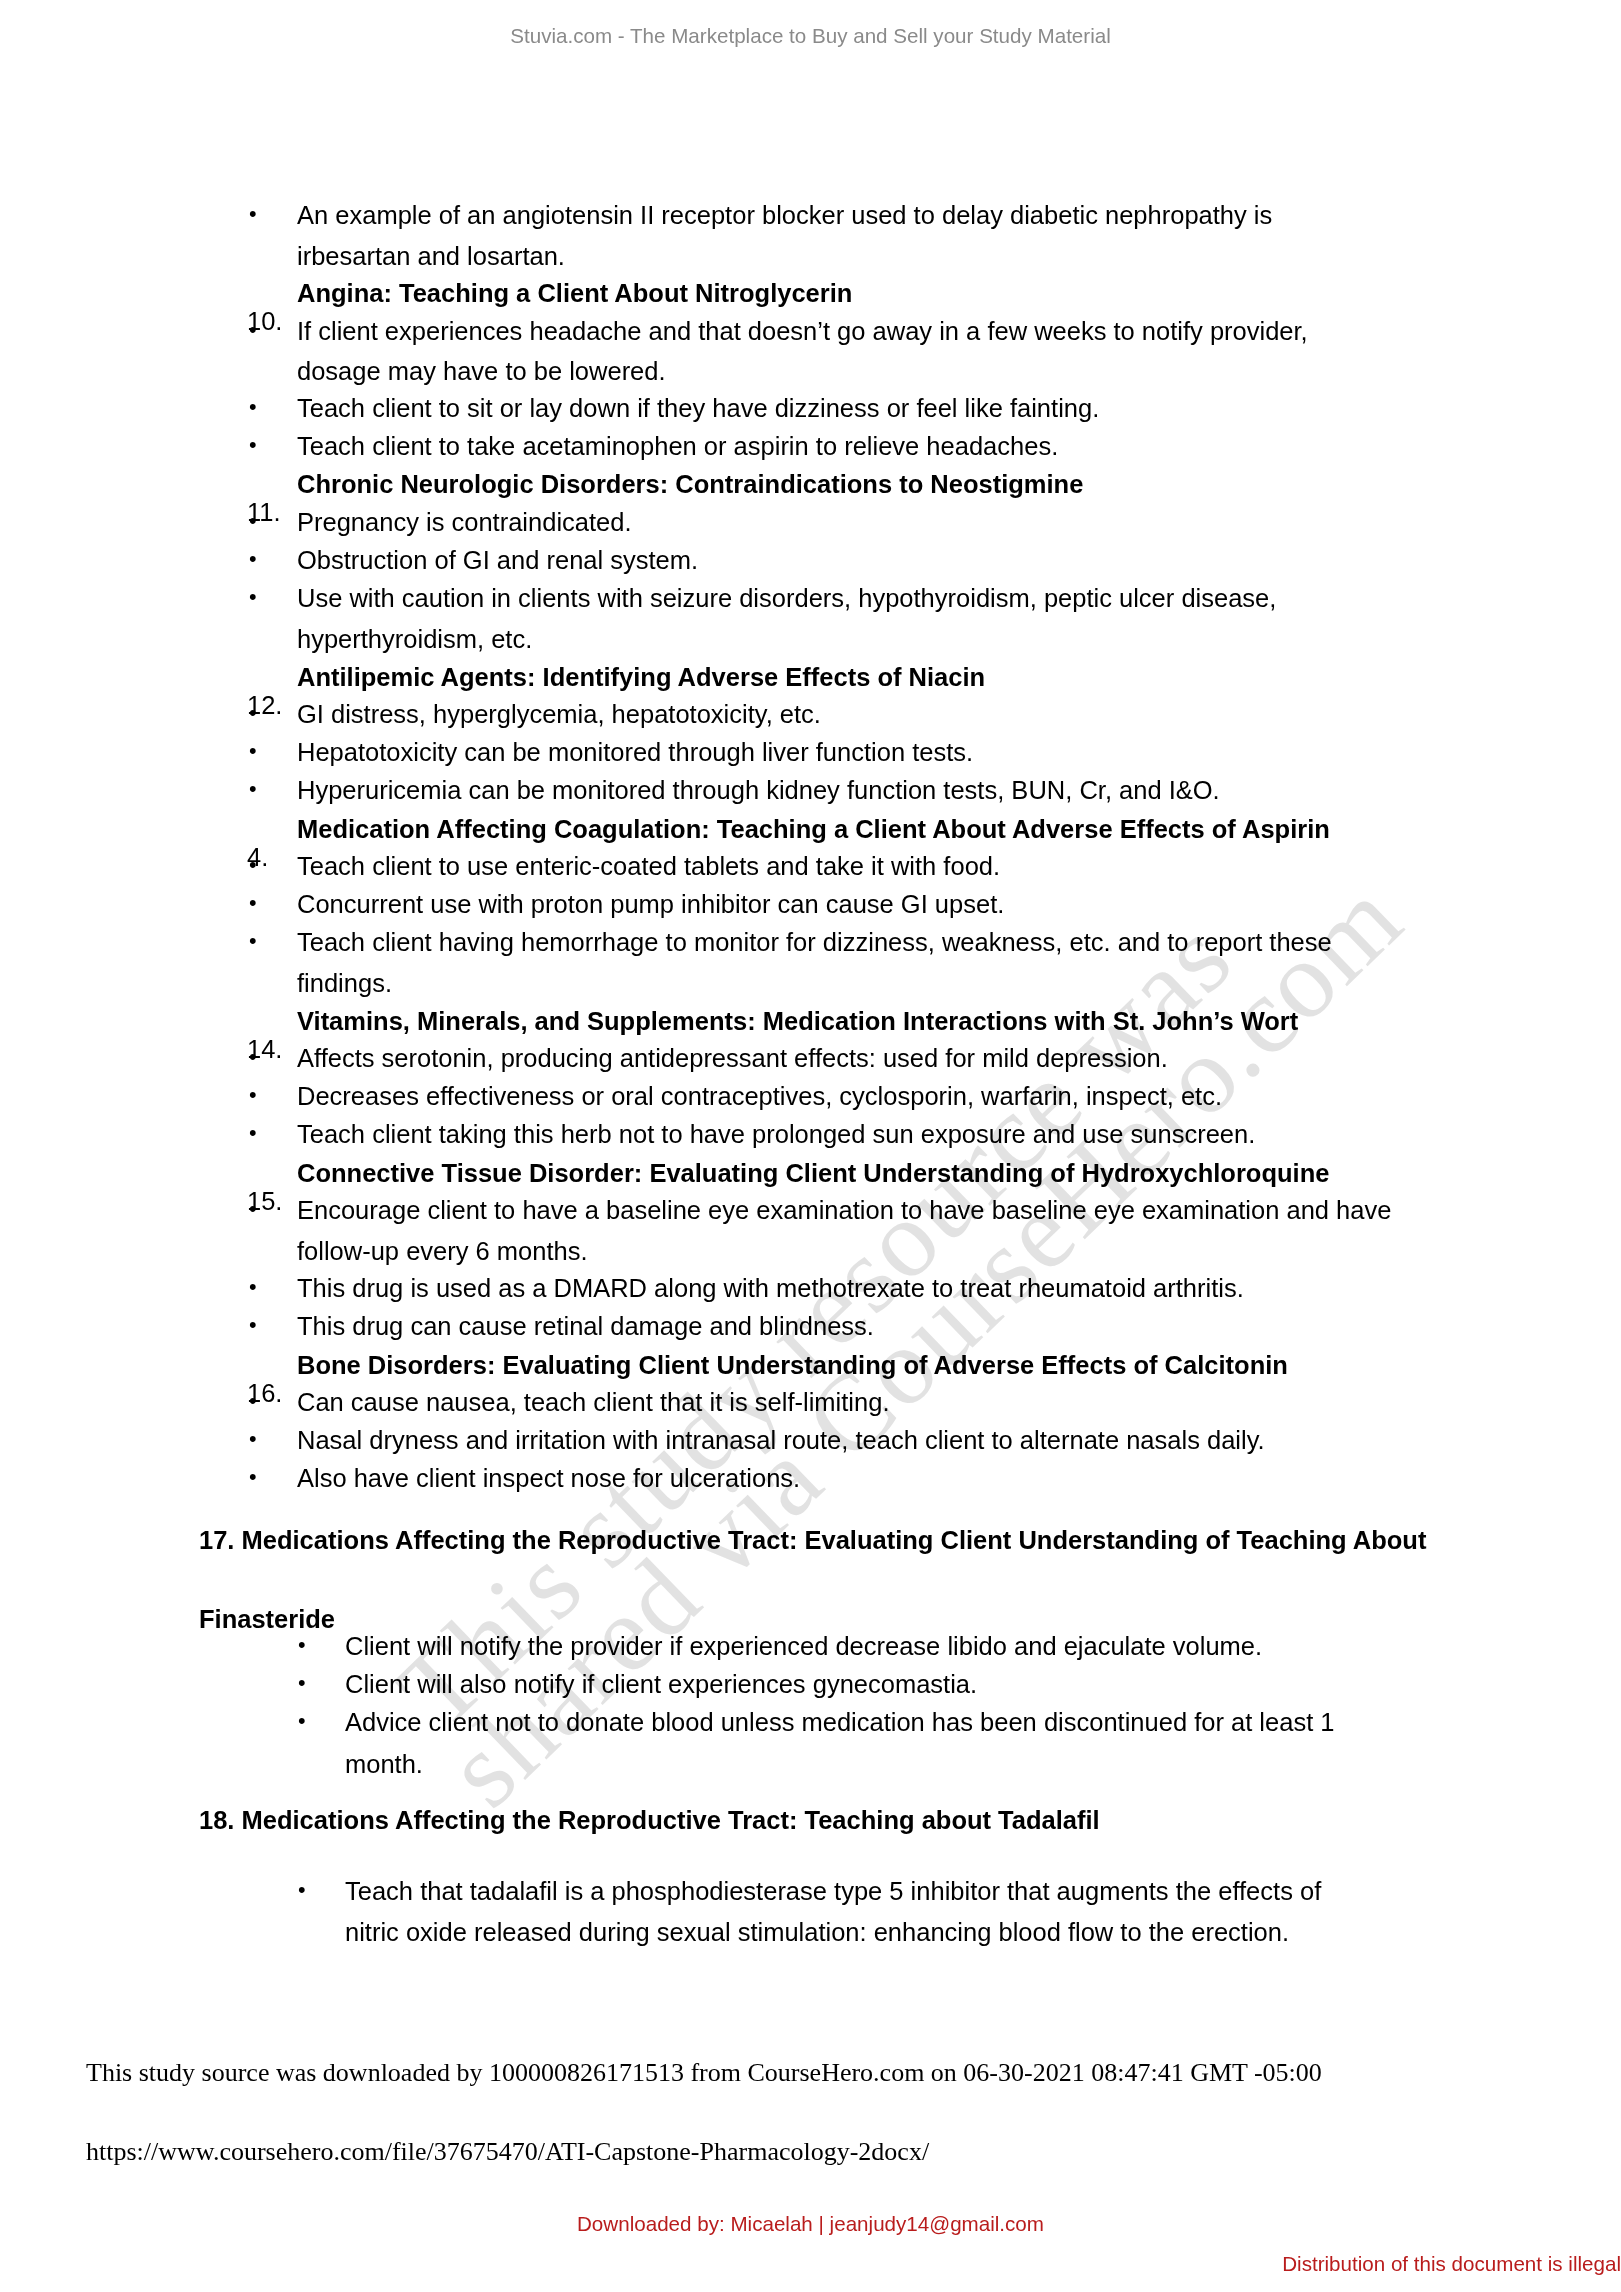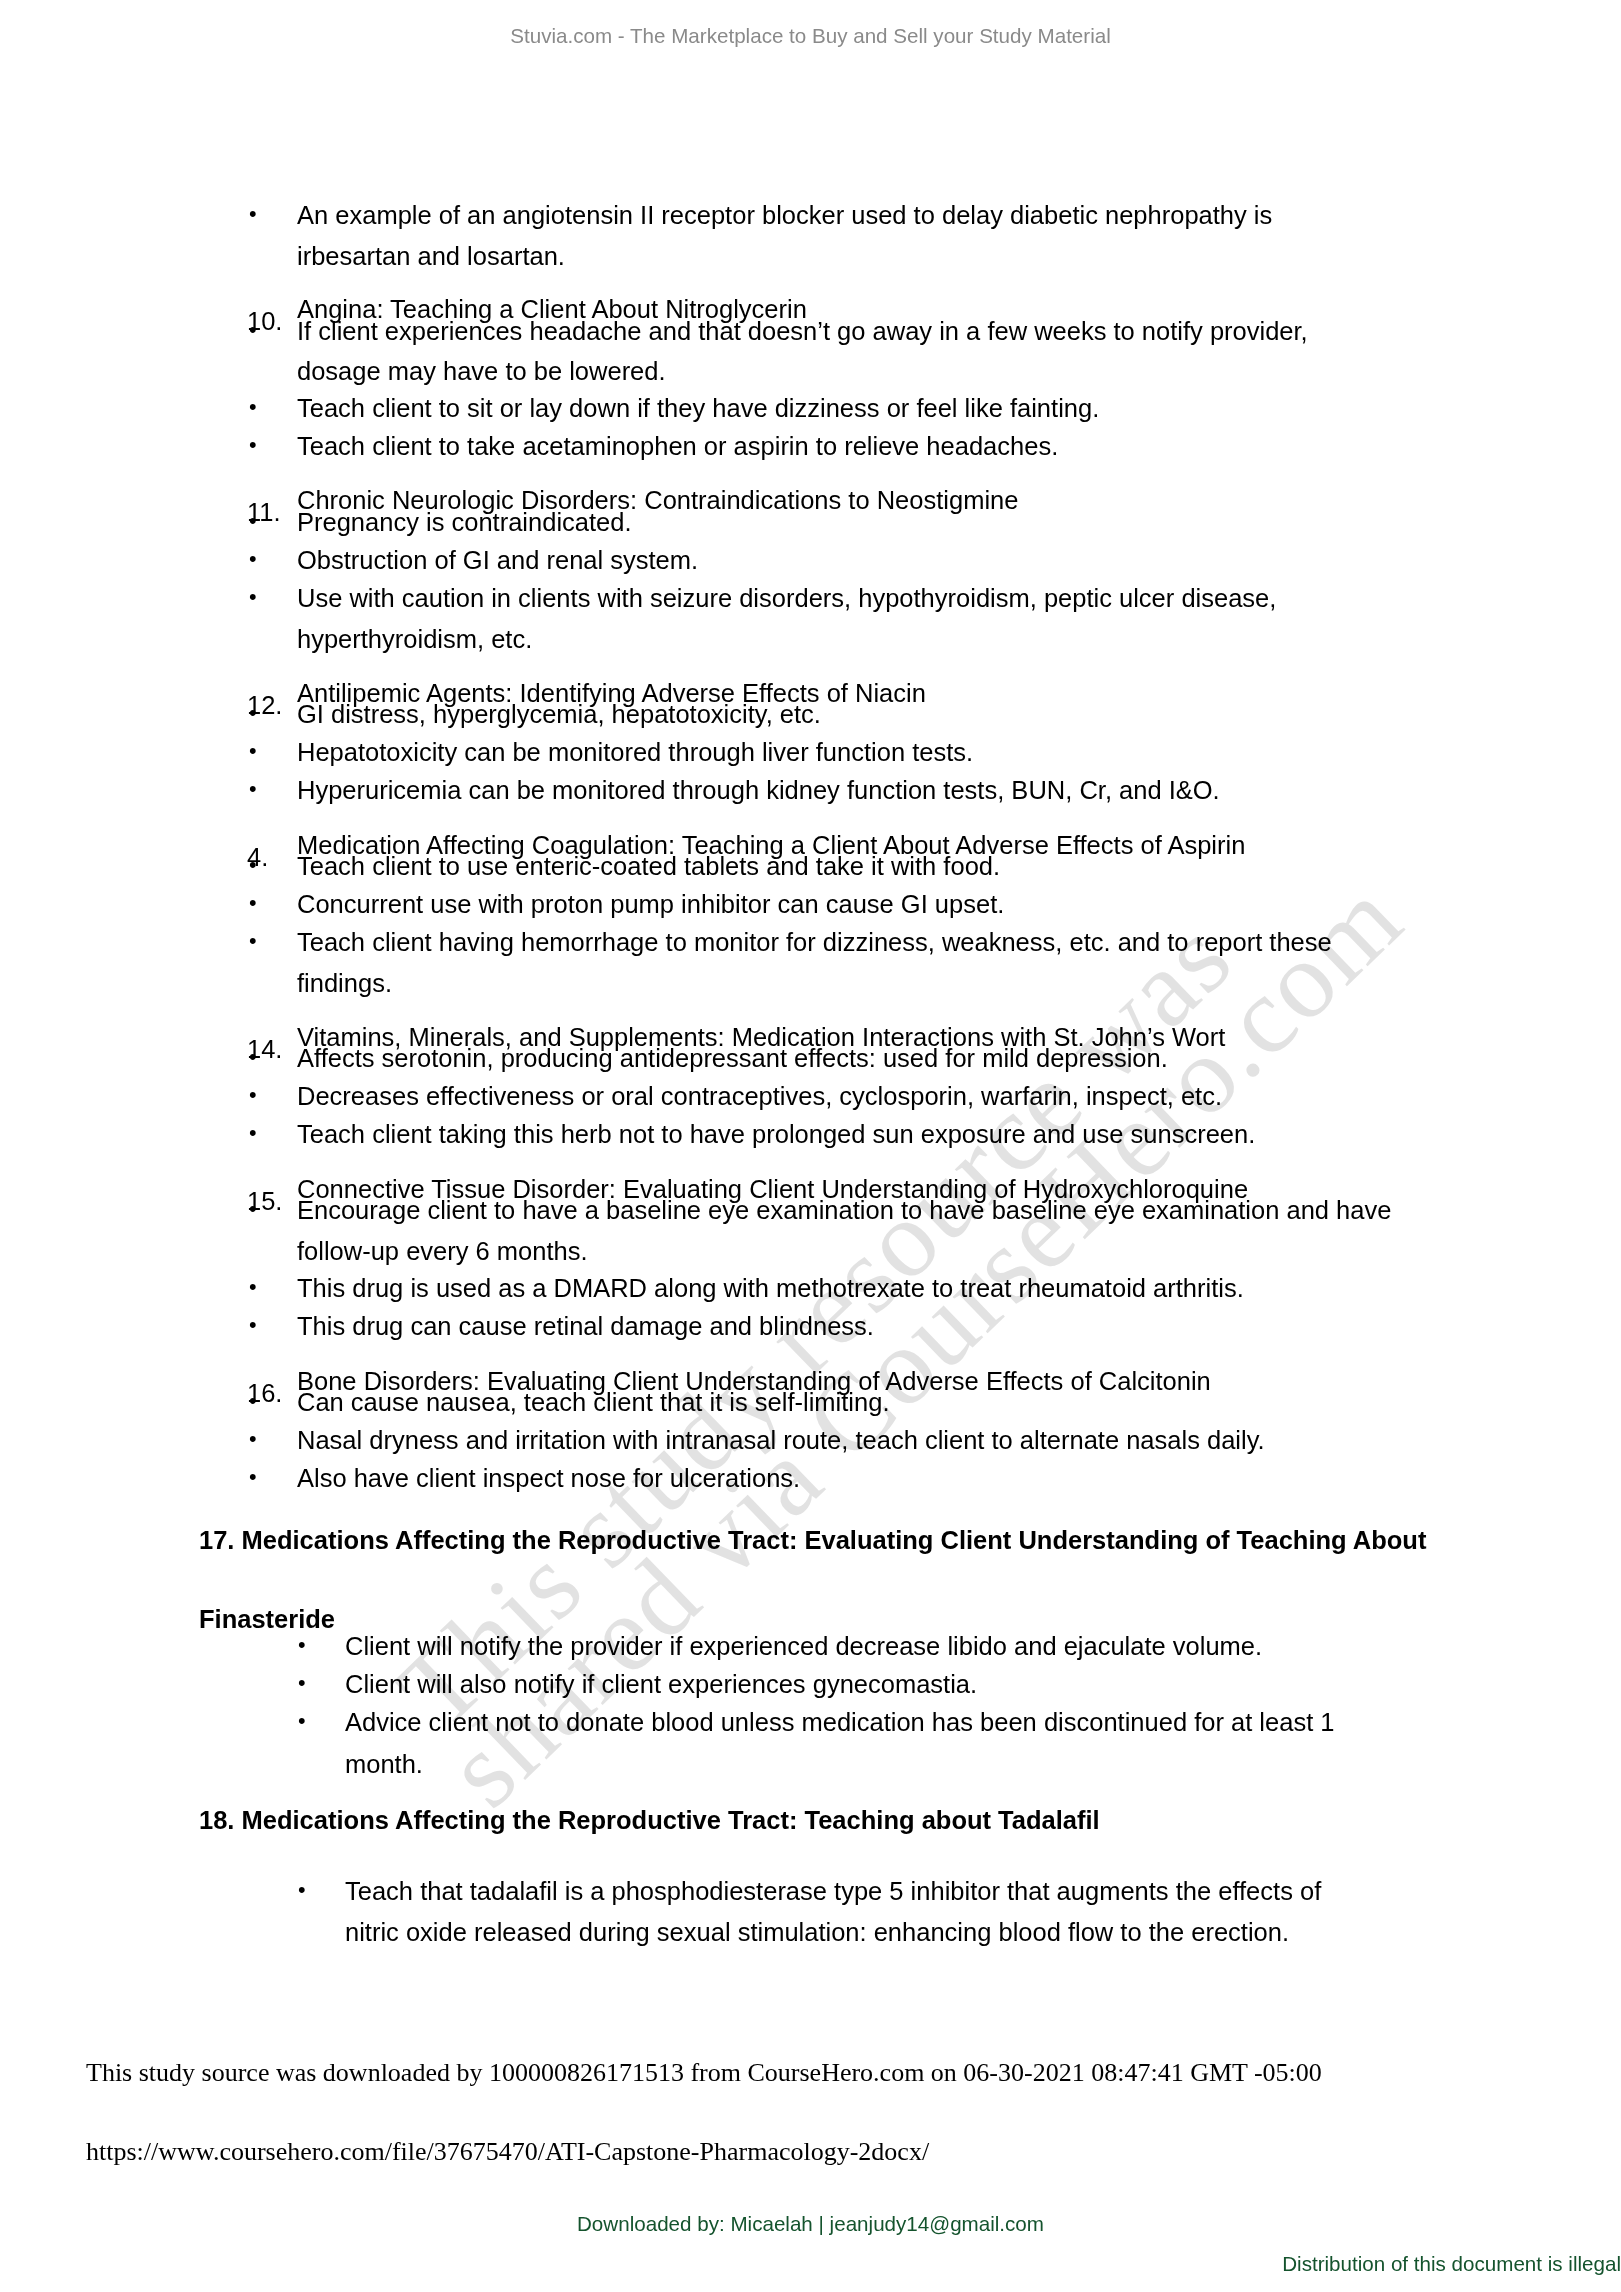--- a/index.html
+++ b/index.html
@@ -48,21 +48,21 @@
       position: absolute;
       left: 247px;
       font-weight: normal;
       margin-top: 28px;
     }
     .text {
       position: absolute;
       left: 297px;
     }
     .text.indented { left: 345px; }
-    .heading { font-weight: normal; margin-top: 16px; }
+    .heading { font-weight: bold; }
     .wide-heading {
       position: absolute;
       left: 199px;
       font-weight: bold;
       white-space: nowrap;
     }
     .watermark {
       position: absolute;
       font-family: "Liberation Serif", "DejaVu Serif", serif;
       font-size: 110px;
@@ -81,21 +81,21 @@
       color: #000;
       white-space: nowrap;
     }
     .footer-dl {
       position: absolute;
       left: 0;
       width: 1621px;
       text-align: center;
       font-family: "Liberation Sans", sans-serif;
       font-size: 20.6px;
-      color: #14532d;
+      color: #b91c1c;
     }
   </style>
 </head>
 <body>
 
 <div class="top-banner">Stuvia.com - The Marketplace to Buy and Sell your Study Material</div>
 
 <div class="watermark" style="left:461px; top:1627px;">This study resource was</div>
 <div class="watermark" style="left:510px; top:1705px;">shared via CourseHero.com</div>
 

